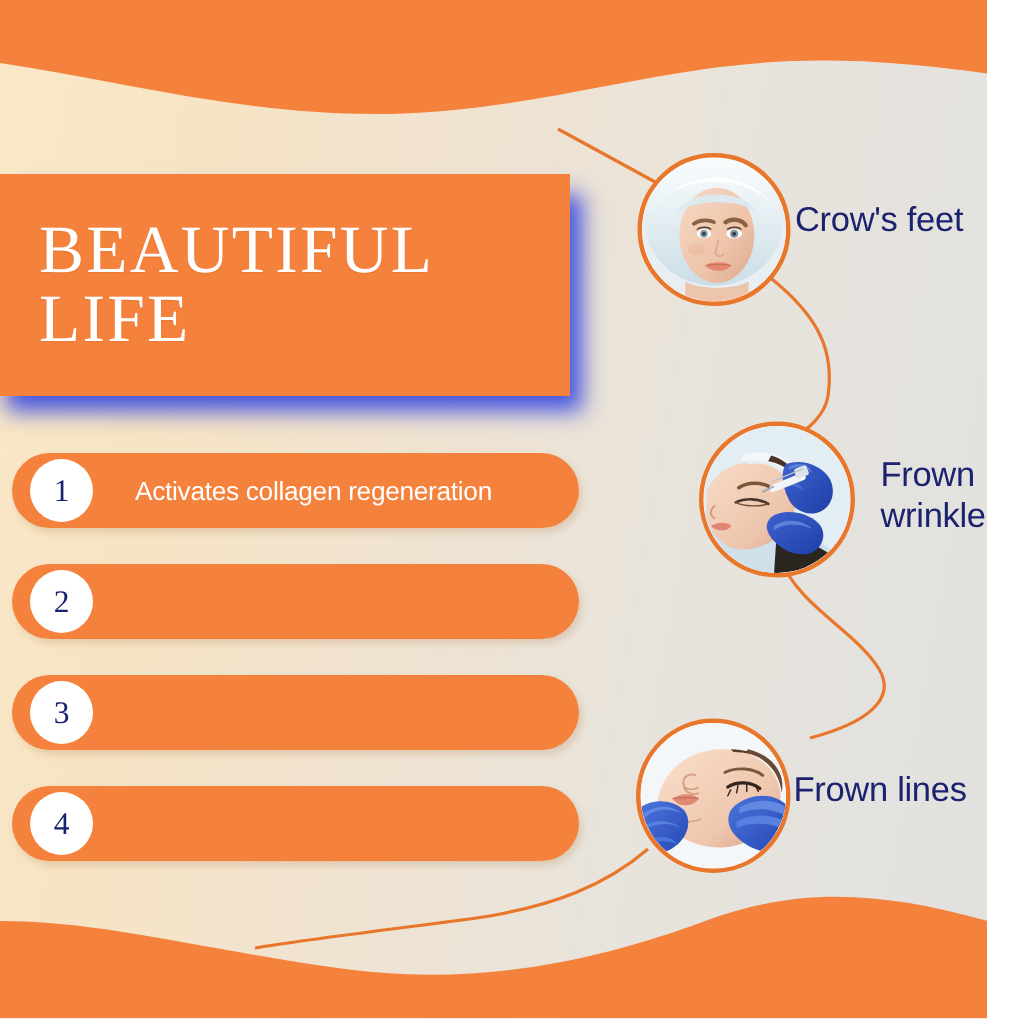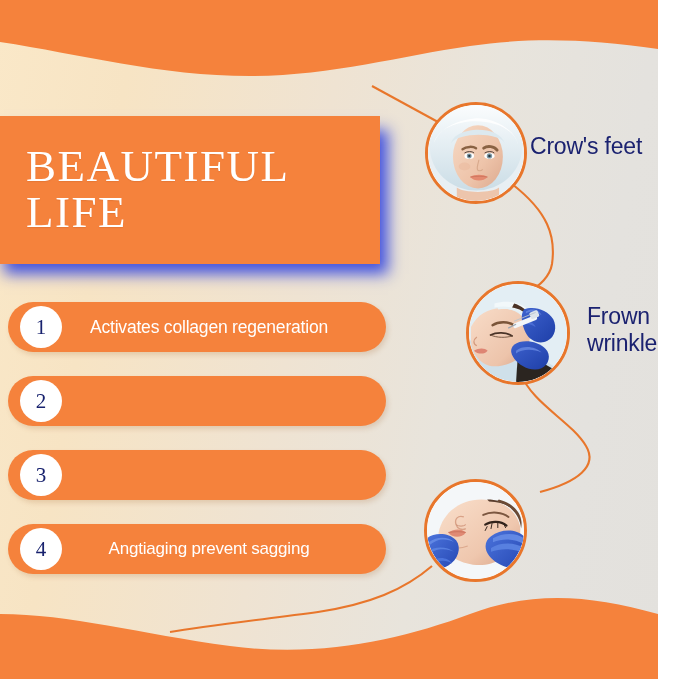--- a/index.html
+++ b/index.html
@@ -182,21 +182,20 @@
     <div class="pill">
       <div class="pill-num">2</div>
     </div>
 
     <div class="pill">
       <div class="pill-num">3</div>
     </div>
 
     <div class="pill wide">
       <div class="pill-num">4</div>
-      <div class="pill-label">Angtiaging prevent sagging</div>
     </div>
 
   </div>
 
   <div class="photo-circle" style="left:425px; top:102px; width:96px; height:96px;">
     <svg class="photo-inner" viewBox="0 0 100 100">
       <defs>
         <clipPath id="c1">
             <circle cx="50" cy="50" r="50"></circle>
           </clipPath>
@@ -345,14 +344,15 @@
         <path d="M68,58 C78,52 92,52 100,58 L100,64 C90,58 78,58 68,62Z" fill="#6288E4"></path>
         <path d="M66,68 C76,62 90,62 100,68 L100,74 C90,68 76,68 66,72Z" fill="#5880E0"></path>
 
         <path d="M0,58 C8,52 22,52 30,60 C36,68 32,80 22,86 C12,92 2,88 0,80Z" fill="url(#glove3)"></path>
         <path d="M2,62 C10,56 22,56 28,62 C20,58 10,58 2,66Z" fill="#6288E4"></path>
         <path d="M0,72 C8,66 20,66 28,72 C20,68 8,68 0,76Z" fill="#5880E0"></path>
         <path d="M4,82 C12,76 22,78 26,84 C20,80 10,80 4,86Z" fill="#4C74DC"></path>
       </g>
     </svg>
   </div>
+  <div class="callout-label" style="left:529px; top:513px;">Frown lines</div>
 
 </div>
 
 </body></html>

